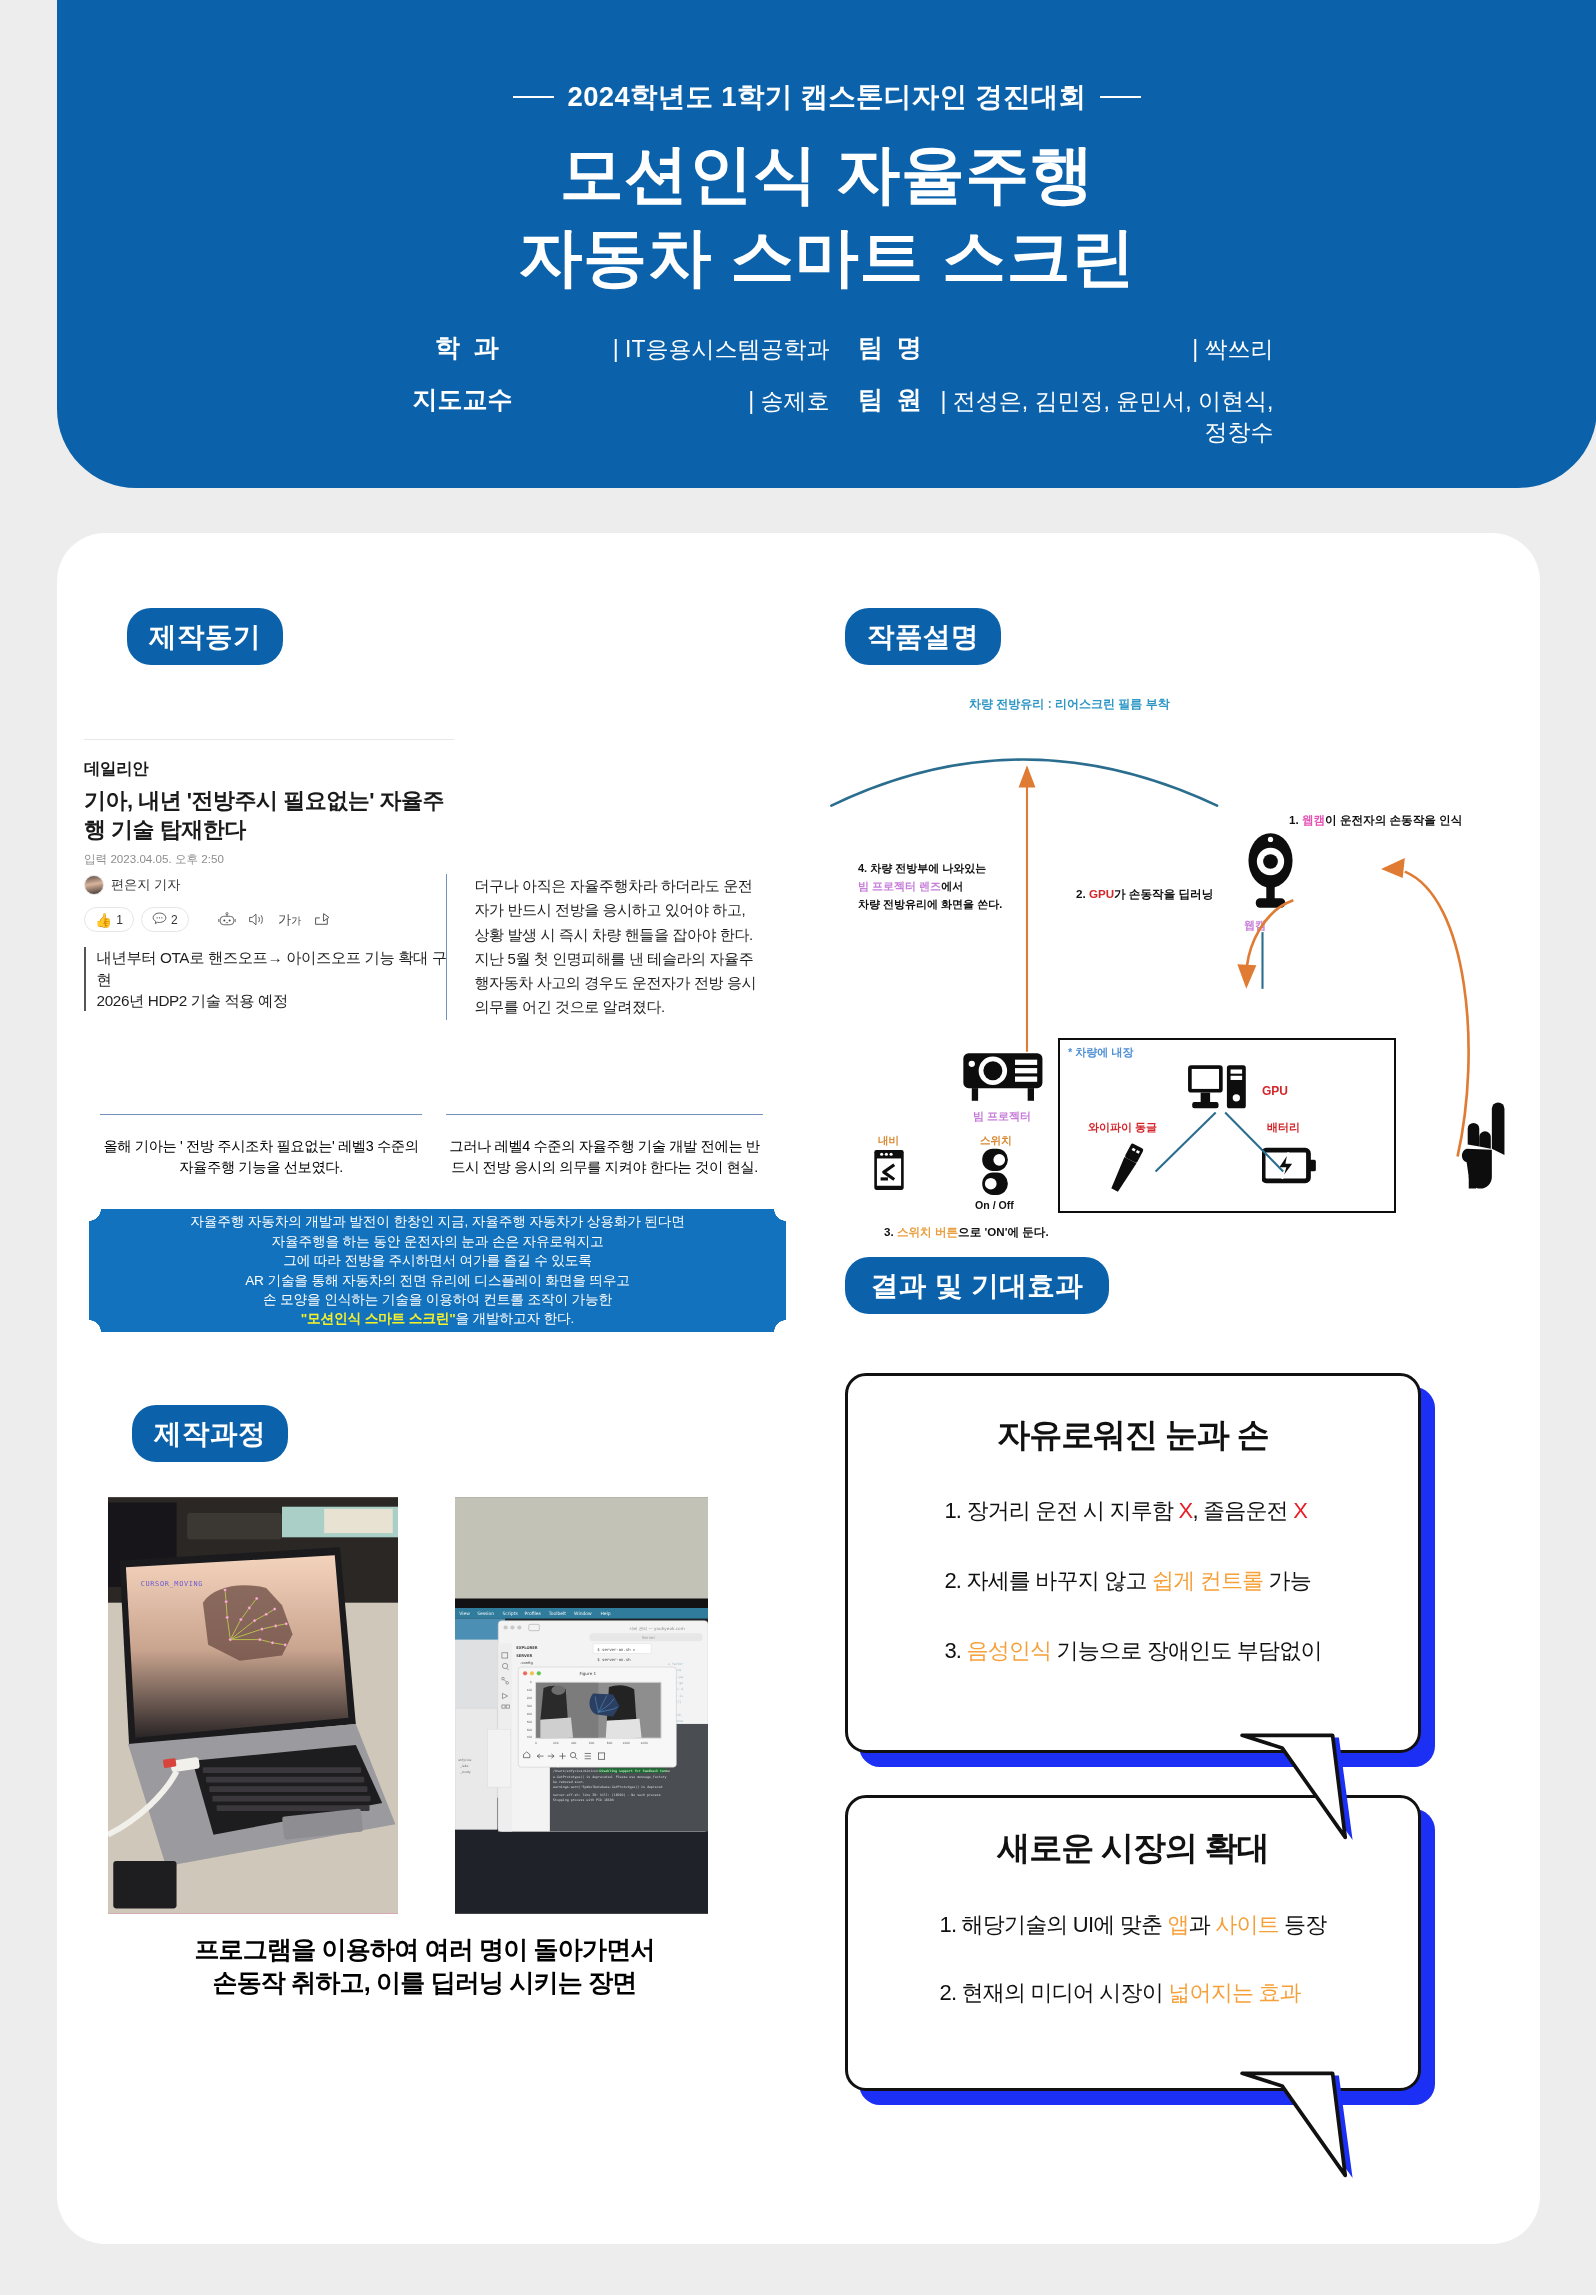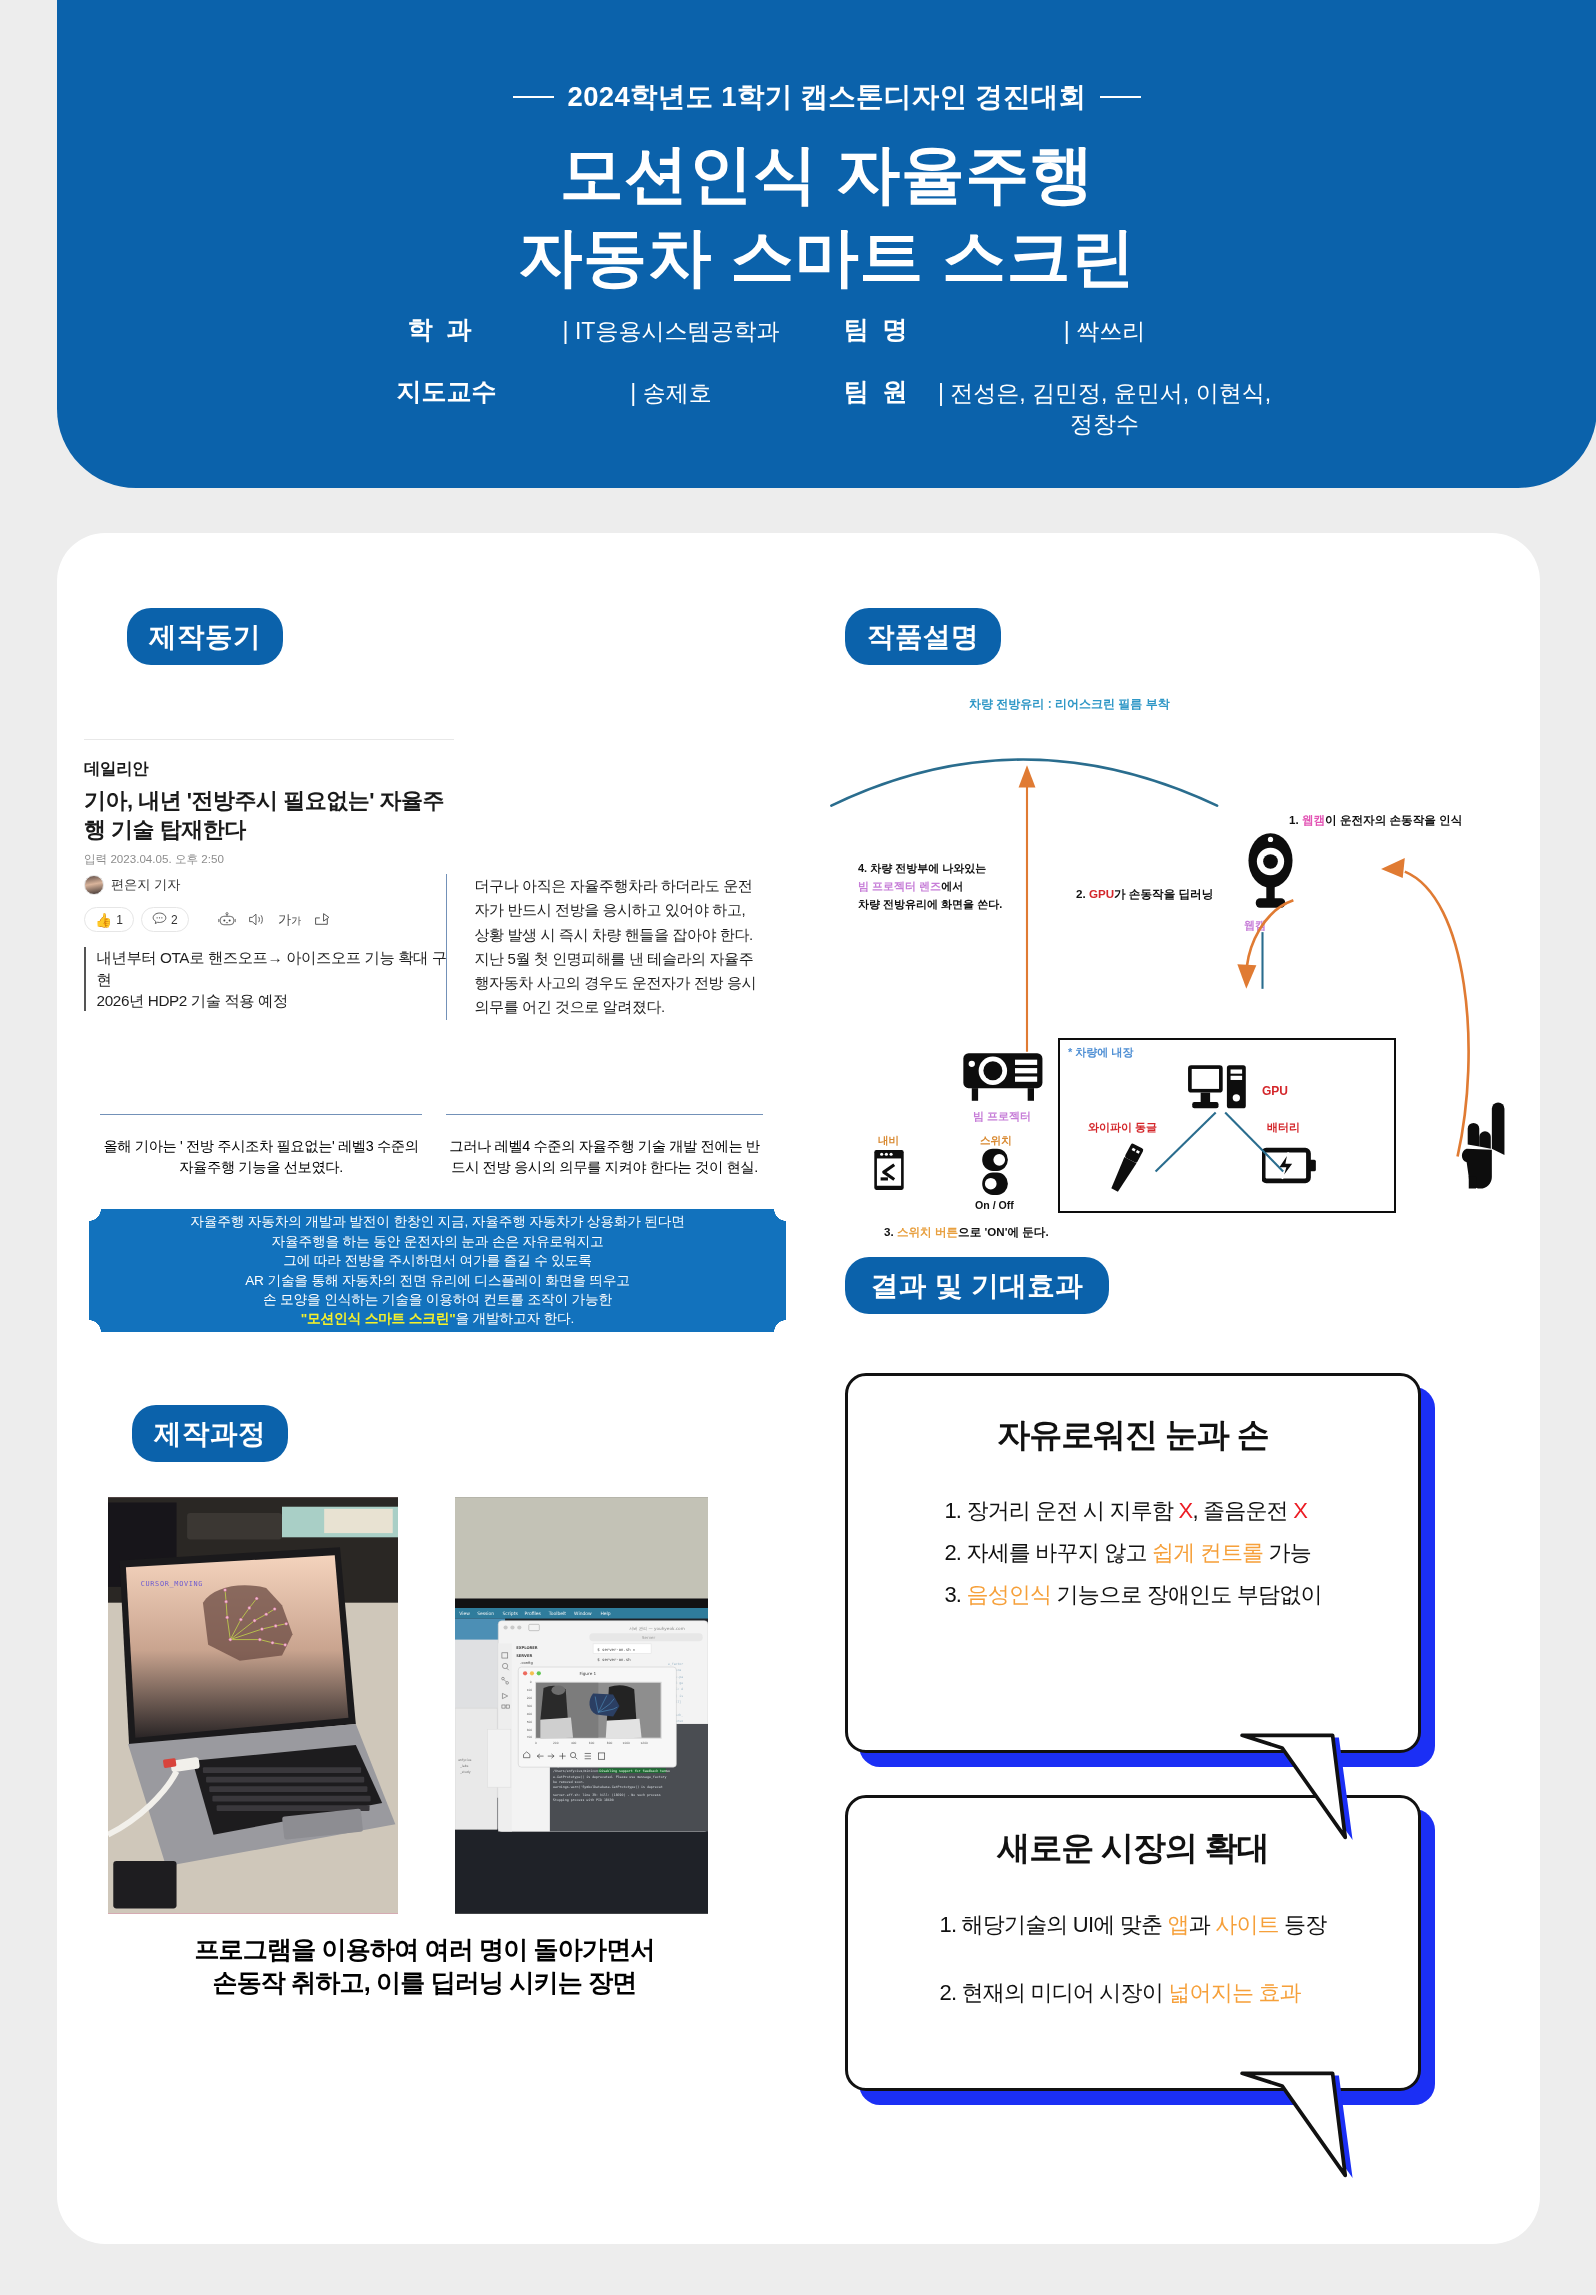--- a/index.html
+++ b/index.html
@@ -22,23 +22,23 @@
     margin-top: 79px; font-size: 27.5px; font-weight: bold;
     letter-spacing: 0.3px; display: flex; align-items: center;
     justify-content: center; gap: 14px;
   }
   .eyebrow .rule { display:inline-block; width: 41px; height: 2.1px; background:#fff; }
   .title-main {
     font-size: 64px; font-weight: bold; line-height: 1.30; margin-top: 18px;
     letter-spacing: 0.5px;
   }
   .meta-grid {
-    margin-top: 14px; display: inline-grid;
+    margin-top: 32px; display: inline-grid;
     grid-template-columns: 132px 317px 106px 338px;
-    row-gap: 28px; text-align: center; font-size: 25px;
+    row-gap: 18px; text-align: right; font-size: 25px;
   }
   .meta-key { font-weight: bold; letter-spacing: 13.7px; font-size: 25px; }
   .meta-val { font-size: 23px; padding-top: 2.6px; }
   .meta-val::before { content: "| "; font-weight: 300; }
 
   
   .card {
     position: absolute; left: 57px; top: 533px;
     width: 1483px; height: 1711px;
     background: #ffffff; border-radius: 48px;
@@ -658,21 +658,21 @@
   <div class="bubble" style="left:845px; top:1349px; width:576px; height:380px;margin-top:24px;">
     <div class="bubble-shadow"></div>
     <svg class="tail" style="left:395px; top:359px; z-index:1;" width="121" height="116" viewBox="0 0 230 220">
       <path d="M10 10 L188 10 L214 205 L92 34 Z" fill="#1b2ff5"></path>
       <path d="M4 6 L176 6 L200 200 L80 30 Z" fill="#fff" stroke="#111" stroke-width="7" stroke-linejoin="round"></path>
     </svg>
     <div class="bubble-body" style="padding-top:39px; z-index:2; background:transparent; border-color:transparent;"></div>
     <div class="bubble-body" style="z-index:0;"></div>
     <div style="position:absolute; left:0; top:0; width:100%; height:100%; z-index:3; display:flex; flex-direction:column; align-items:center; padding-top:40px;">
       <div class="bubble-title">자유로워진 눈과 손</div>
-      <div style="margin-top:38px; display:flex; flex-direction:column; gap:12px;">
+      <div style="margin-top:38px; display:flex; flex-direction:column; gap:40px;">
         <div class="bubble-line">
           <span>1. </span><span>장거리 운전 시 지루함 </span><span class="hl-red">X</span><span>, 졸음운전 </span><span class="hl-red">X</span>
         </div>
         <div class="bubble-line">
           <span>2. </span><span>자세를 바꾸지 않고 </span><span class="hl-orange">쉽게 컨트롤</span><span> 가능</span>
         </div>
         <div class="bubble-line">
           <span>3. </span><span class="hl-orange">음성인식</span><span> 기능으로 장애인도 부담없이</span>
         </div>
       </div>

